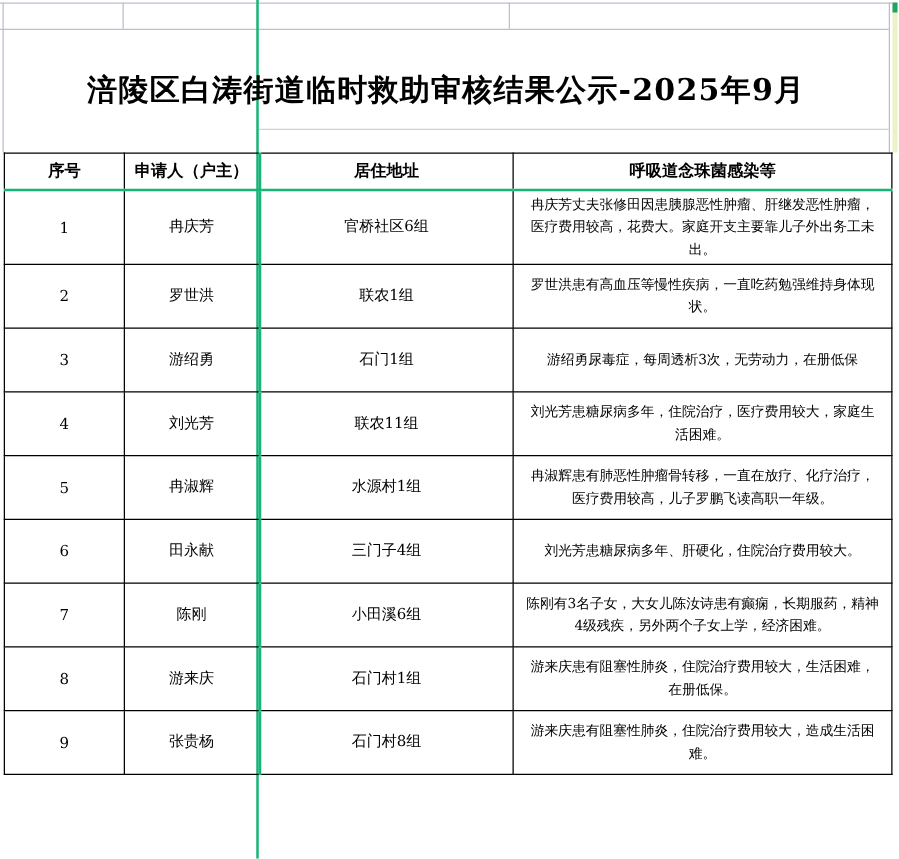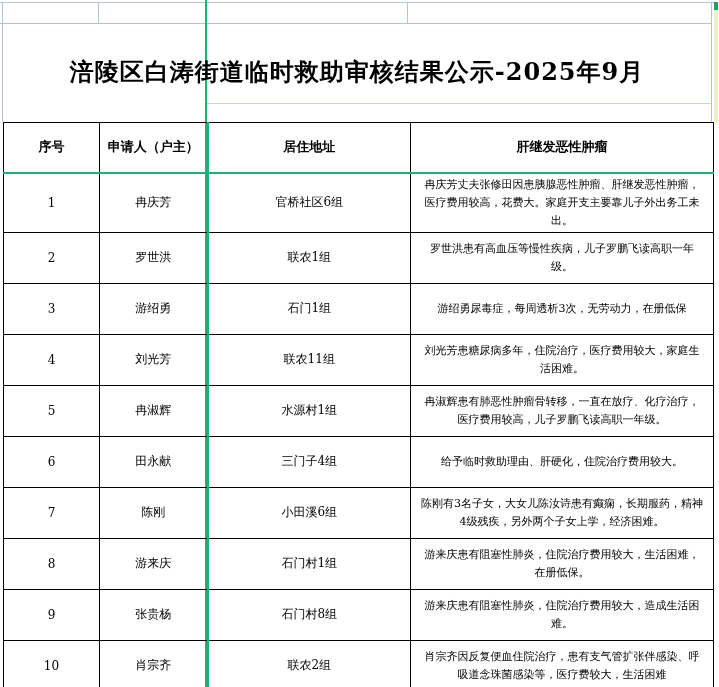--- a/index.html
+++ b/index.html
@@ -26,21 +26,21 @@
 
   table.main {
     position:absolute; left:3px; top:122px; width:710px;
     border-collapse:collapse; table-layout:fixed; z-index:2;
     background:transparent;
   }
   .main th, .main td {
     border:1px solid #000; text-align:center; vertical-align:middle;
     padding:0 4px; overflow:hidden; background:transparent;
   }
-  .main thead tr { height:50px; }
+  .main thead tr { height:29px; }
   .main th { font-size:13px; font-weight:bold; border-bottom:2px solid #17b377; }
   .main tbody tr { height:51px; }
   .main td { font-size:12px; }
   .gr { border-right:2px solid #17b377 !important;margin-top:40px; }
   td.c-reason { font-size:11px; line-height:1.65; padding:2px 9px; }
 </style>
 </head>
 <body>
 
 <div class="h-grid" style="left:0; top:2px; width:714px;"></div>
@@ -61,35 +61,35 @@
     <col style="width:96px">
       <col style="width:108px">
       <col style="width:203px">
       <col style="width:303px">
   </colgroup>
   <thead>
     <tr>
       <th>序号</th>
       <th class="gr">申请人（户主）</th>
       <th>居住地址</th>
-      <th>肝继发恶性肿瘤</th>
+      <th>呼吸道念珠菌感染等</th>
     </tr>
   </thead>
   <tbody>
     <tr>
       <td class="c-no">1</td>
       <td class="c-name gr">冉庆芳</td>
       <td class="c-addr">官桥社区6组</td>
       <td class="c-reason">冉庆芳丈夫张修田因患胰腺恶性肿瘤、肝继发恶性肿瘤，医疗费用较高，花费大。家庭开支主要靠儿子外出务工未出。</td>
     </tr>
     <tr>
       <td class="c-no">2</td>
       <td class="c-name gr">罗世洪</td>
       <td class="c-addr">联农1组</td>
-      <td class="c-reason">罗世洪患有高血压等慢性疾病，儿子罗鹏飞读高职一年级。</td>
+      <td class="c-reason">罗世洪患有高血压等慢性疾病，一直吃药勉强维持身体现状。</td>
     </tr>
     <tr>
       <td class="c-no">3</td>
       <td class="c-name gr">游绍勇</td>
       <td class="c-addr">石门1组</td>
       <td class="c-reason">游绍勇尿毒症，每周透析3次，无劳动力，在册低保</td>
     </tr>
     <tr>
       <td class="c-no">4</td>
       <td class="c-name gr">刘光芳</td>
@@ -99,40 +99,34 @@
     <tr>
       <td class="c-no">5</td>
       <td class="c-name gr">冉淑辉</td>
       <td class="c-addr">水源村1组</td>
       <td class="c-reason">冉淑辉患有肺恶性肿瘤骨转移，一直在放疗、化疗治疗，医疗费用较高，儿子罗鹏飞读高职一年级。</td>
     </tr>
     <tr>
       <td class="c-no">6</td>
       <td class="c-name gr">田永献</td>
       <td class="c-addr">三门子4组</td>
-      <td class="c-reason">给予临时救助理由、肝硬化，住院治疗费用较大。</td>
+      <td class="c-reason">刘光芳患糖尿病多年、肝硬化，住院治疗费用较大。</td>
     </tr>
     <tr>
       <td class="c-no">7</td>
       <td class="c-name gr">陈刚</td>
       <td class="c-addr">小田溪6组</td>
       <td class="c-reason">陈刚有3名子女，大女儿陈汝诗患有癫痫，长期服药，精神4级残疾，另外两个子女上学，经济困难。</td>
     </tr>
     <tr>
       <td class="c-no">8</td>
       <td class="c-name gr">游来庆</td>
       <td class="c-addr">石门村1组</td>
       <td class="c-reason">游来庆患有阻塞性肺炎，住院治疗费用较大，生活困难，在册低保。</td>
     </tr>
     <tr>
       <td class="c-no">9</td>
       <td class="c-name gr">张贵杨</td>
       <td class="c-addr">石门村8组</td>
       <td class="c-reason">游来庆患有阻塞性肺炎，住院治疗费用较大，造成生活困难。</td>
     </tr>
-    <tr>
-      <td class="c-no">10</td>
-      <td class="c-name gr">肖宗齐</td>
-      <td class="c-addr">联农2组</td>
-      <td class="c-reason">肖宗齐因反复便血住院治疗，患有支气管扩张伴感染、呼吸道念珠菌感染等，医疗费较大，生活困难</td>
-    </tr>
   </tbody>
 </table>
 
 </body></html>

